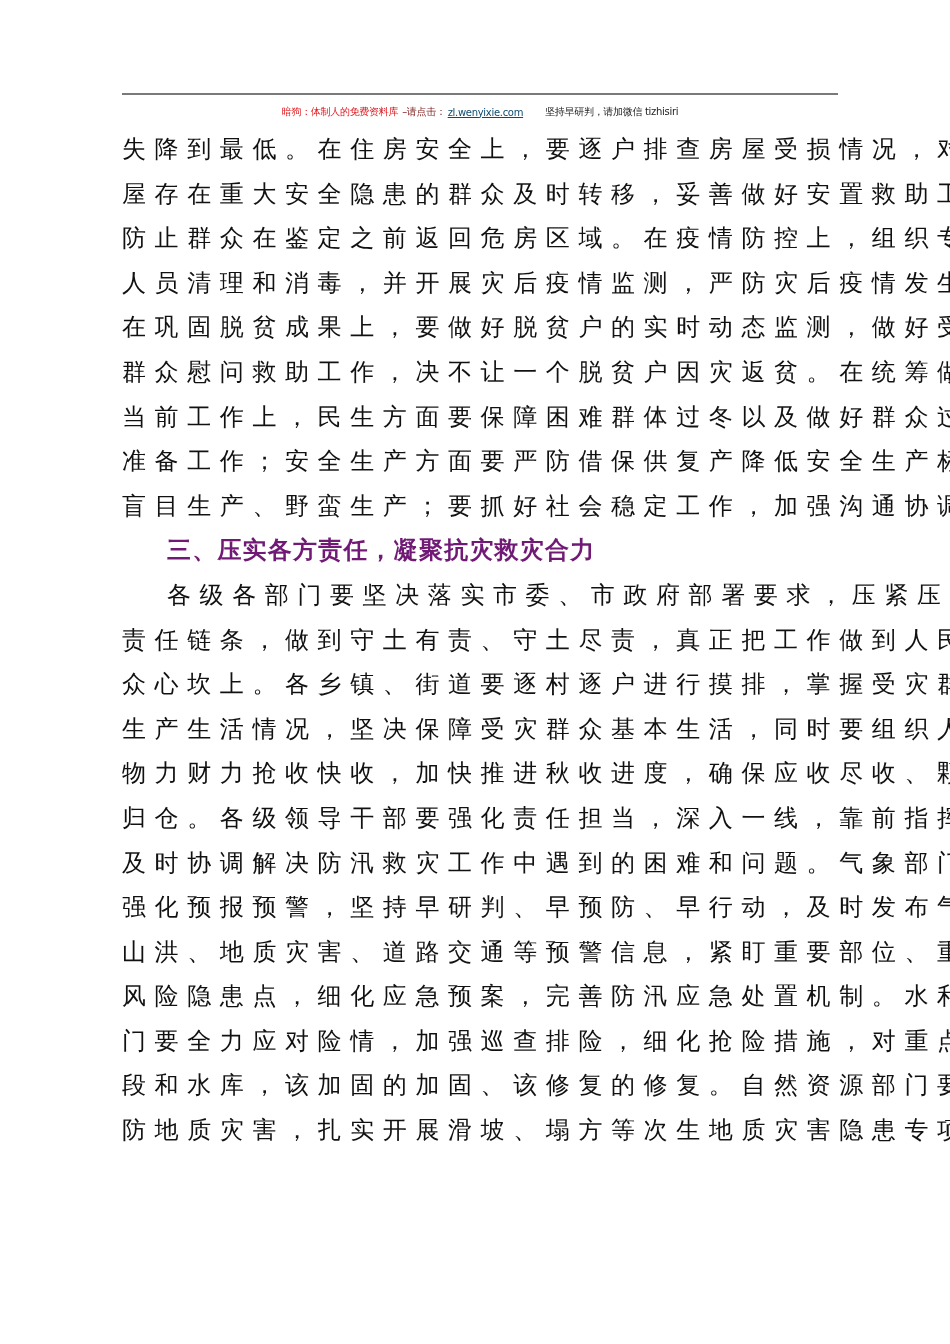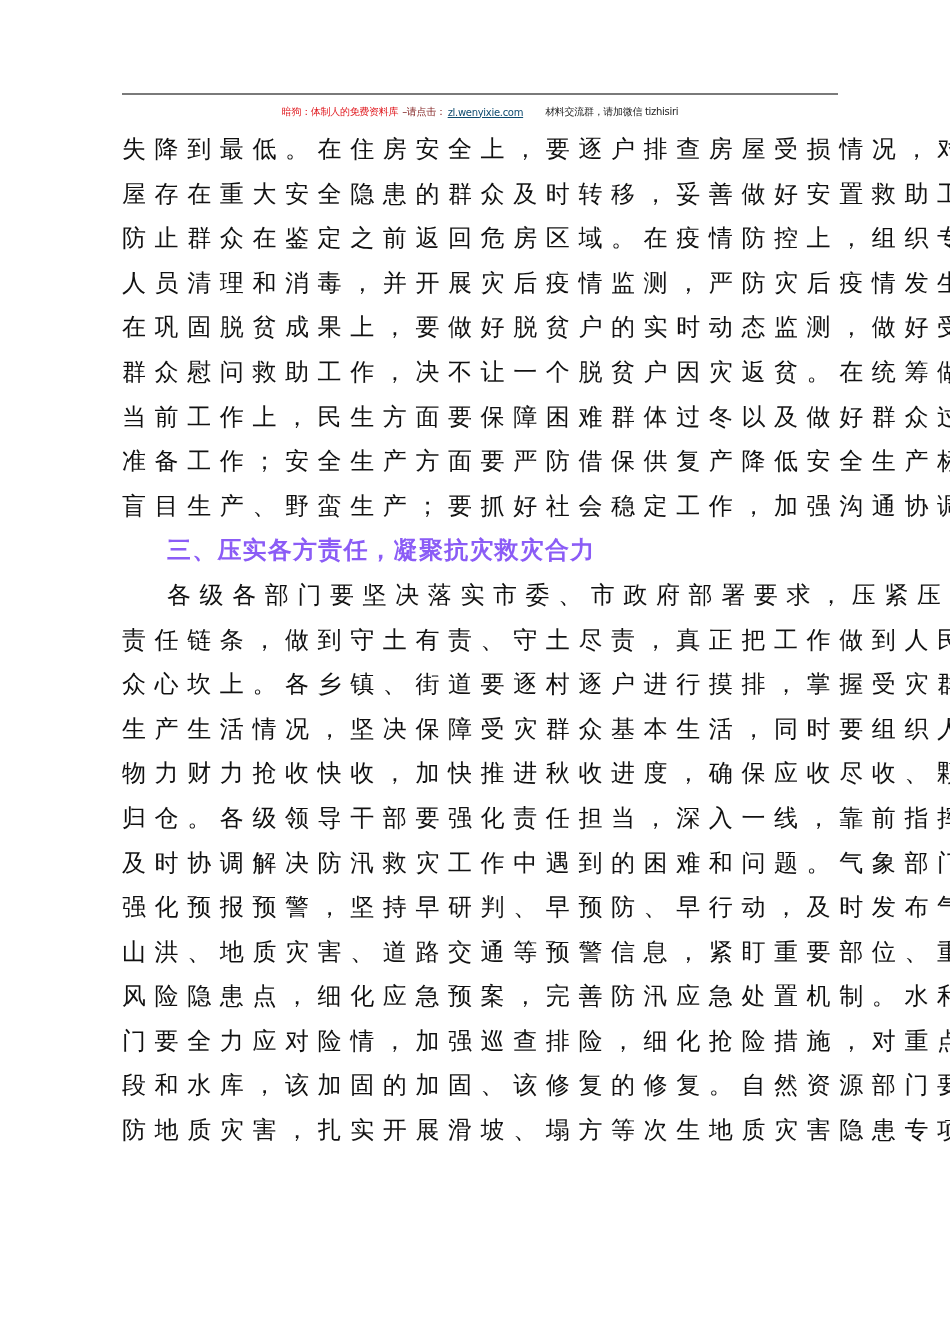--- a/index.html
+++ b/index.html
@@ -66,35 +66,35 @@
       line-height: 44.6px;
       font-size: 24px;
       letter-spacing: 8.6px;
       white-space: nowrap;
       overflow: visible;
     }
     .line.indent {
       padding-left: 45px;
     }
     .line.heading {
-      color: #8b5cf6;
+      color: #701a75;
       font-family: "DejaVu Sans", "Liberation Sans", sans-serif;
       font-weight: bold;
       letter-spacing: 1.2px;
       padding-left: 45px;
     }
   </style>
 </head>
 <body>
 
 <div class="page-header">
   <span class="brand">暗狗：体制人的免费资料库</span>
   <span class="prompt">–请点击：</span>
   <a class="link">zl.wenyixie.com</a>
-  <span class="contact">材料交流群，请加微信 tizhisiri</span>
+  <span class="contact">坚持早研判，请加微信 tizhisiri</span>
 </div>
 <div class="header-rule"></div>
 
 <div class="body-text">
   <div class="line">失降到最低。在住房安全上，要逐户排查房屋受损情况，对房</div>
   <div class="line">屋存在重大安全隐患的群众及时转移，妥善做好安置救助工作，</div>
   <div class="line">防止群众在鉴定之前返回危房区域。在疫情防控上，组织专业</div>
   <div class="line">人员清理和消毒，并开展灾后疫情监测，严防灾后疫情发生。</div>
   <div class="line">在巩固脱贫成果上，要做好脱贫户的实时动态监测，做好受灾</div>
   <div class="line">群众慰问救助工作，决不让一个脱贫户因灾返贫。在统筹做好</div>

